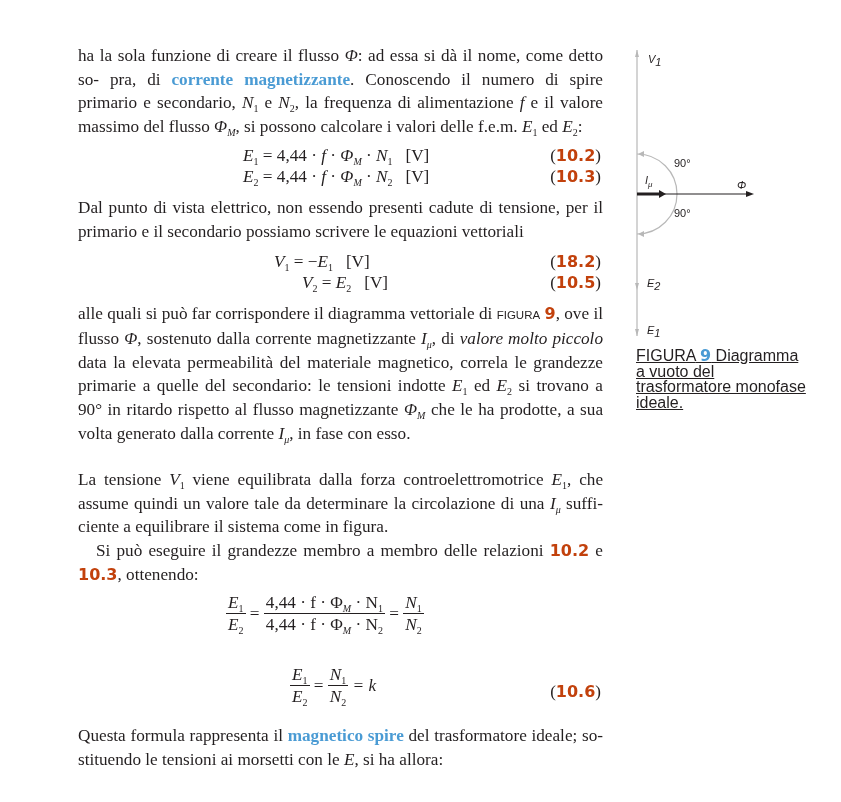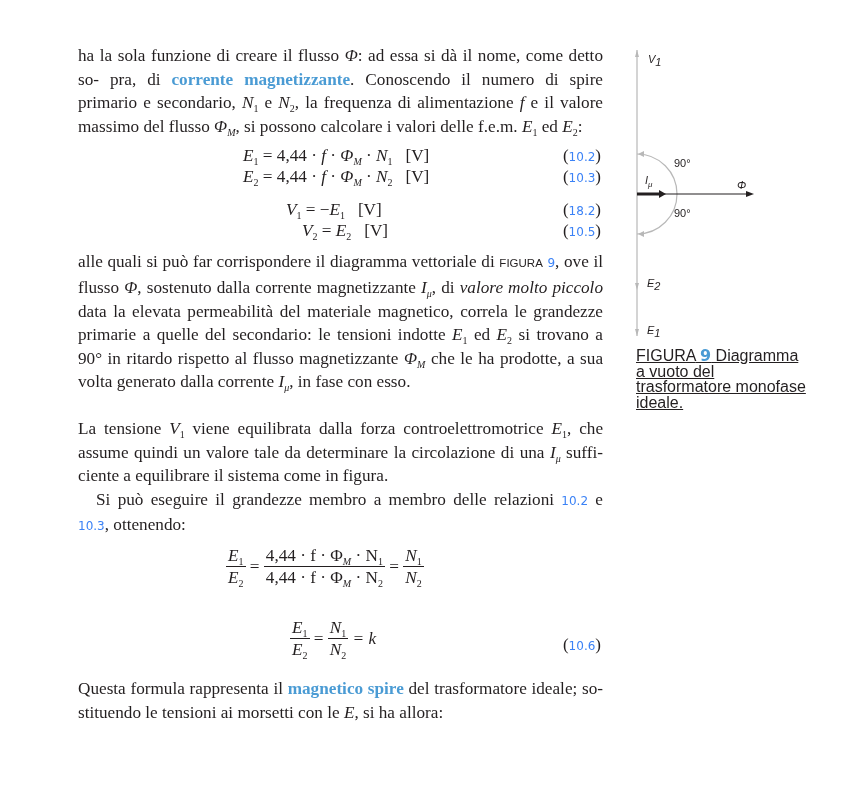--- a/index.html
+++ b/index.html
@@ -3,21 +3,21 @@
 <meta charset="utf-8">
 <style>
   html, body { margin:0; padding:0; background:#ffffff; }
   body { width:841px; height:802px; position:relative; overflow:hidden;
          font-family:"Liberation Serif", "DejaVu Serif", serif; color:#231f20; }
   .page { position:absolute; left:0; top:0; width:841px; height:802px; }
   .col { position:absolute; left:78px; top:44px; width:525px; font-size:17.2px; line-height:23.6px; }
   .p { margin:0; text-align:justify; }
   .p.ind { text-indent:18px; }
   .blue { color:#4a9bd4; font-weight:bold; }
-  .ref { color:#3b82f6; font-family:"DejaVu Sans", sans-serif; font-weight:normal; font-size:12px; }
+  .ref { color:#c2410c; font-family:"DejaVu Sans", sans-serif; font-weight:bold; font-size:16px; }
   .figref-label { font-family:"Liberation Sans", sans-serif; font-size:11.5px; }
   .it { font-style:italic; }
   sub { font-size:10px; vertical-align:-4px; line-height:0; }
   .eqblock { position:relative; height:48px; margin:6px 0 4px 0; }
   .eqline { position:absolute; white-space:nowrap; font-size:17.2px; }
   .eqnum { position:absolute; right:2px; font-size:17px; white-space:nowrap; }
   .frac { display:inline-block; vertical-align:middle; text-align:center; }
   .frac .num { display:block; border-bottom:1px solid #231f20; padding:0 2px; line-height:21px; }
   .frac .den { display:block; padding:0 2px; line-height:22px; }
   .fig { position:absolute; left:600px; top:40px; width:220px; height:320px; }
@@ -36,23 +36,24 @@
 
     <p class="p"><span>ha la sola funzione di creare il flusso </span><span class="it">Φ</span><span>: ad essa si dà il nome, come detto so- pra, di </span><span class="blue">corrente magnetizzante</span><span>. Conoscendo il numero di spire primario e secondario, </span><span class="it">N</span><sub>1</sub><span> e </span><span class="it">N</span><sub>2</sub><span>, la frequenza di alimentazione </span><span class="it">f</span><span> e il valore massimo del flusso </span><span class="it">Φ</span><sub class="it">M</sub><span>, si possono calcolare i valori delle f.e.m. </span><span class="it">E</span><sub>1</sub><span> ed </span><span class="it">E</span><sub>2</sub><span>:</span></p>
 
     <div class="eqblock">
       <div class="eqline" style="left:165px; top:0px;"><span class="it">E</span><sub>1</sub><span> = 4,44 · </span><span class="it">f</span><span> · </span><span class="it">Φ</span><sub class="it">M</sub><span> · </span><span class="it">N</span><sub>1</sub><span style="white-space:pre">   [V]</span></div>
       <div class="eqnum" style="top:0px;">(<span class="ref">10.2</span>)</div>
       <div class="eqline" style="left:165px; top:21px;"><span class="it">E</span><sub>2</sub><span> = 4,44 · </span><span class="it">f</span><span> · </span><span class="it">Φ</span><sub class="it">M</sub><span> · </span><span class="it">N</span><sub>2</sub><span style="white-space:pre">   [V]</span></div>
       <div class="eqnum" style="top:21px;">(<span class="ref">10.3</span>)</div>
     </div>
 
+    <p class="p">Dal punto di vista elettrico, non essendo presenti cadute di tensione, per il primario e il secondario possiamo scrivere le equazioni vettoriali</p>
 
     <div class="eqblock">
-      <div class="eqline" style="left:208px; top:0px;"><span class="it">V</span><sub>1</sub><span> = −</span><span class="it">E</span><sub>1</sub><span style="white-space:pre">   [V]</span></div>
+      <div class="eqline" style="left:196px; top:0px;"><span class="it">V</span><sub>1</sub><span> = −</span><span class="it">E</span><sub>1</sub><span style="white-space:pre">   [V]</span></div>
       <div class="eqnum" style="top:0px;">(<span class="ref">18.2</span>)</div>
       <div class="eqline" style="left:208px; top:21px;margin-left:16px;"><span class="it">V</span><sub>2</sub><span> = </span><span class="it">E</span><sub>2</sub><span style="white-space:pre">   [V]</span></div>
       <div class="eqnum" style="top:21px;">(<span class="ref">10.5</span>)</div>
     </div>
 
     <p class="p"><span>alle quali si può far corrispondere il diagramma vettoriale di </span><span class="figref-label">FIGURA</span> <span class="ref">9</span><span>, ove il flusso </span><span class="it">Φ</span><span>, sostenuto dalla corrente magnetizzante </span><span class="it">I</span><sub class="it">μ</sub><span>, di </span><span class="it">valore molto piccolo</span><span> data la elevata permeabilità del materiale magnetico, correla le grandezze primarie a quelle del secondario: le tensioni indotte </span><span class="it">E</span><sub>1</sub><span> ed </span><span class="it">E</span><sub>2</sub><span> si trovano a 90° in ritardo rispetto al flusso magnetizzante </span><span class="it">Φ</span><sub class="it">M</sub><span> che le ha prodotte, a sua volta generato dalla corrente </span><span class="it">I</span><sub class="it">μ</sub><span>, in fase con esso.</span></p>
 
     <div style="height:23px;"></div>
 
     <p class="p"><span>La tensione </span><span class="it">V</span><sub>1</sub><span> viene equilibrata dalla forza controelettromotrice </span><span class="it">E</span><sub>1</sub><span>, che assume quindi un valore tale da determinare la circolazione di una </span><span class="it">I</span><sub class="it">μ</sub><span> suffi- ciente a equilibrare il sistema come in figura.</span></p>

